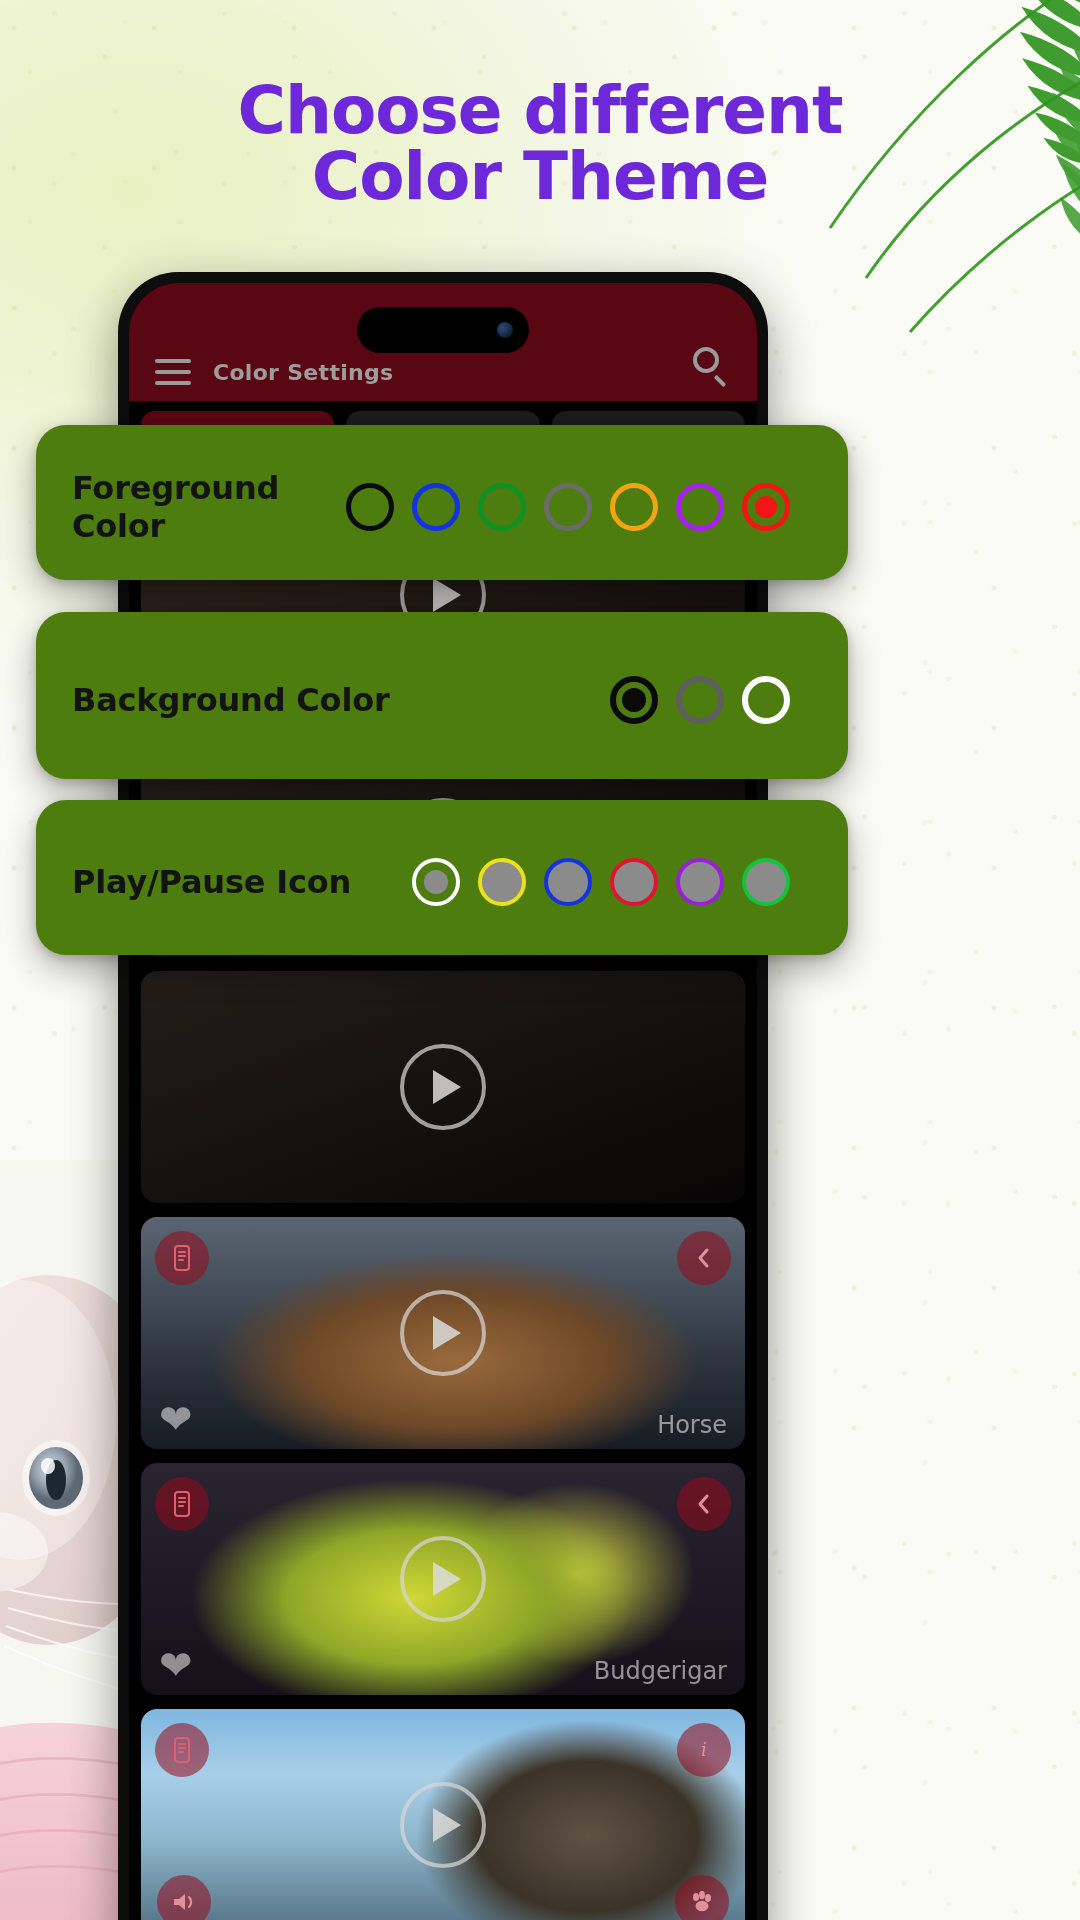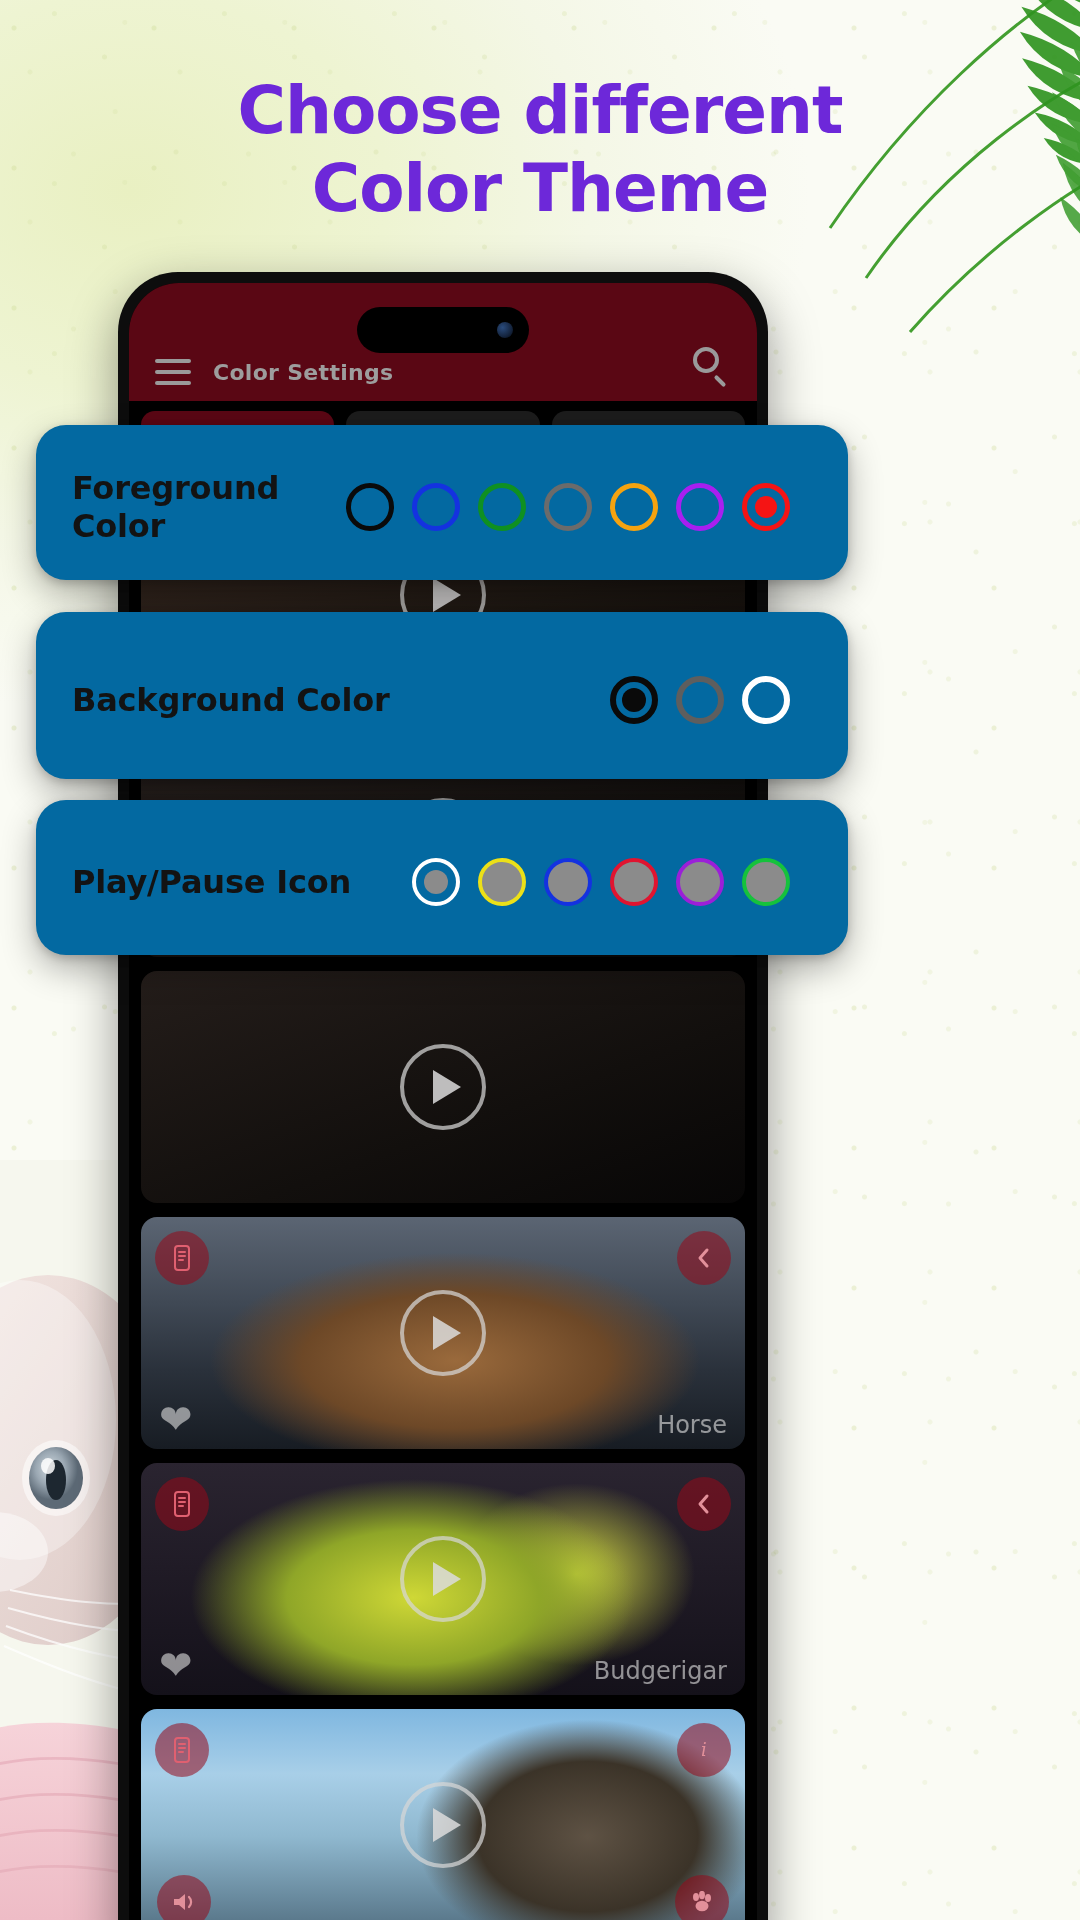--- a/index.html
+++ b/index.html
@@ -42,21 +42,21 @@
     position:absolute; top:78px; left:0; width:1080px;
     text-align:center;
     font-family:"DejaVu Sans", sans-serif;
     font-weight:bold;
     font-size:66px;
     line-height:1.0;
     letter-spacing:-1px;
     color:#6d28d9;
     z-index:6;
   }
-  .headline .l2{ display:block; margin-top:12px; }
+  .headline .l2{ display:block; }
 
   
   .phone{
     position:absolute;
     left:118px; top:272px;
     width:650px; height:1680px;
     background:#0d0d0d;
     border-radius:60px 60px 0 0;
     padding:11px 11px 0 11px;
     box-shadow:0 18px 50px rgba(0,0,0,.40);
@@ -117,21 +117,21 @@
   }
   .vid-label{
     position:absolute; right:18px; bottom:10px;
     font-size:24px; color:rgba(225,225,225,.62); font-family:"DejaVu Sans", sans-serif;
   }
   .heart{ position:absolute; left:18px; bottom:10px; font-size:40px; color:rgba(225,225,225,.60); line-height:1; }
 
   
   .card{
     position:absolute; left:36px; width:812px;
-    background:#0369a1;
+    background:#4d7c0f;
     border-radius:30px;
     box-shadow:0 14px 34px rgba(0,0,0,.30), 0 3px 10px rgba(0,0,0,.18);
     display:flex; align-items:center; justify-content:space-between;
     padding:8px 58px 0 36px;
     z-index:10;
   }
   #card-foreground{ top:425px; height:155px; }
   #card-background{ top:612px; height:167px; }
   #card-playpause{ top:800px; height:155px; }
 

